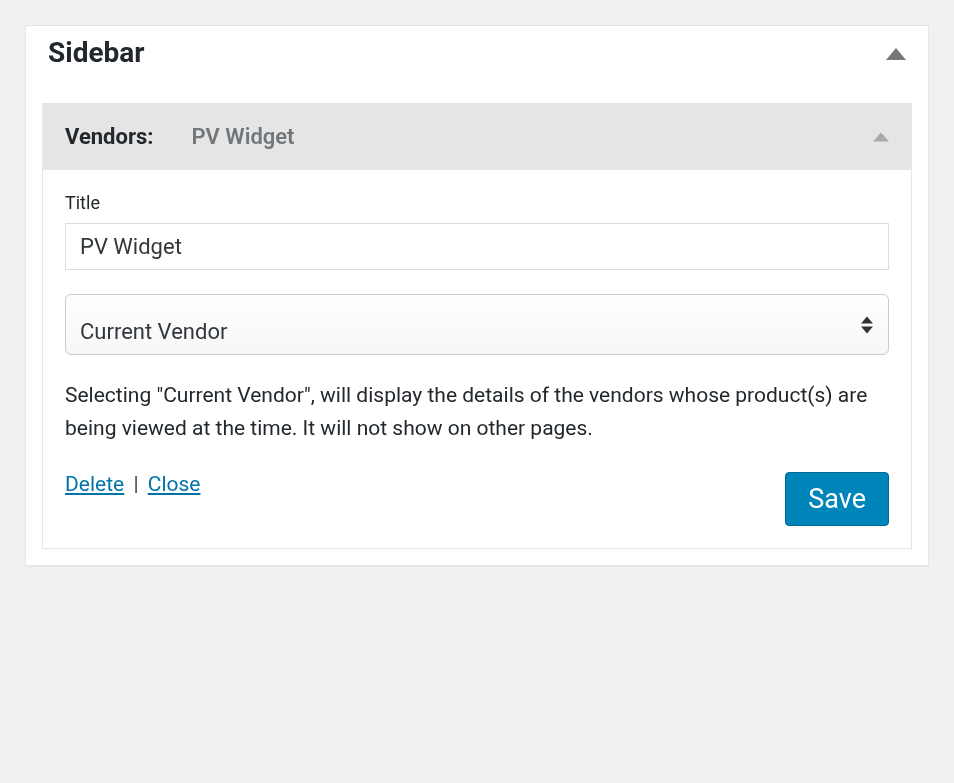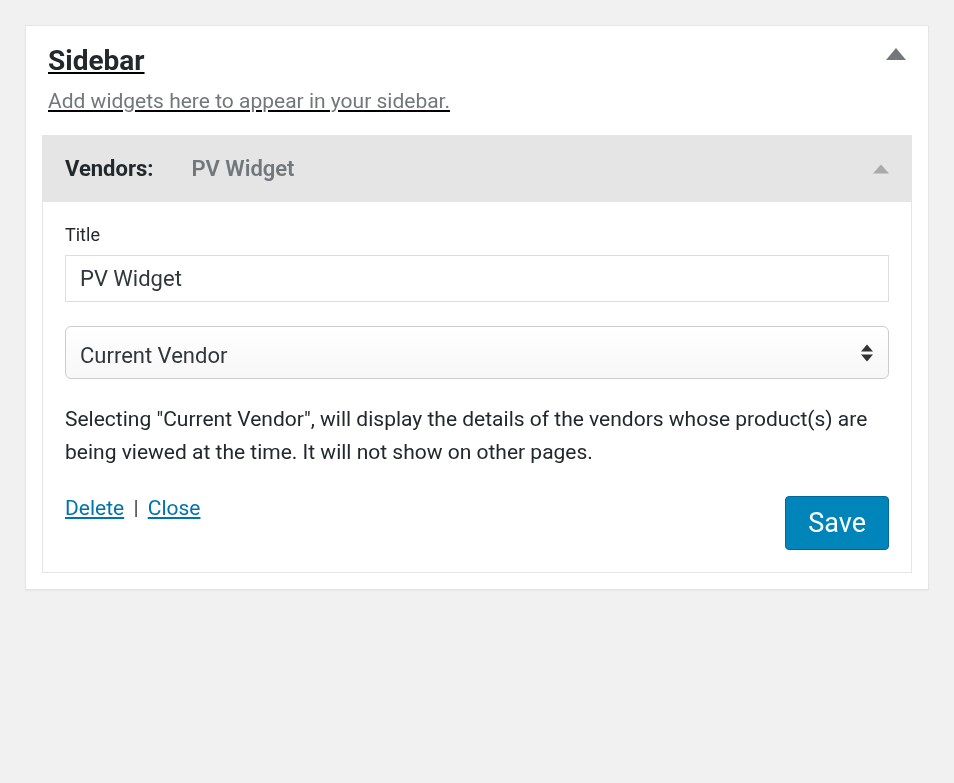--- a/index.html
+++ b/index.html
@@ -8,23 +8,22 @@
       background: #f1f1f1;
       padding: 25px;
       width: 954px;
     }
     .widget-area {
       background: #fff;
       border: 1px solid #e5e5e5;
       box-shadow: 0 1px 1px rgba(0,0,0,0.04);
     }
     .widget-area-header {
-      padding: 18px 22px 22px 22px;
+      padding: 10px 22px 22px 22px;
       position: relative;
-      text-decoration: underline;
     }
     .widget-area-title {
       font-size: 28px;
       font-weight: 700;
       color: #23282d;
       margin-bottom: 12px;
     }
     .widget-area-desc {
       font-size: 21px;
       color: #72777c;
@@ -101,21 +100,21 @@
       font-family: inherit;
     }
     .select-wrap {
       position: relative;
       width: 100%;
       margin-bottom: 24px;
     }
     .select-input {
       width: 100%;
       font-size: 22px;
-      padding: 16px 40px 10px 14px;
+      padding: 24px 40px 10px 14px;
       border: 1px solid #ccc;
       border-radius: 6px;
       background: linear-gradient(#fff, #f7f7f7);
       color: #32373c;
       font-family: inherit;
       appearance: none;
       -webkit-appearance: none;
       cursor: pointer;
     }
     .select-arrows {
@@ -174,21 +173,20 @@
       font-family: inherit;
     }
   </style>
 </head>
 <body>
 
 <div class="widget-area">
 
   <div class="widget-area-header">
     <h2 class="widget-area-title">Sidebar</h2>
-    <p class="widget-area-desc">Add widgets here to appear in your sidebar.</p>
     <div class="area-collapse-icon">
       <div class="tri-up-lg"></div>
     </div>
   </div>
 
   <div class="widget">
 
     <div class="widget-header">
       <span class="widget-name"><span>Vendors</span>:</span>
       <span class="widget-sub">PV Widget</span>

